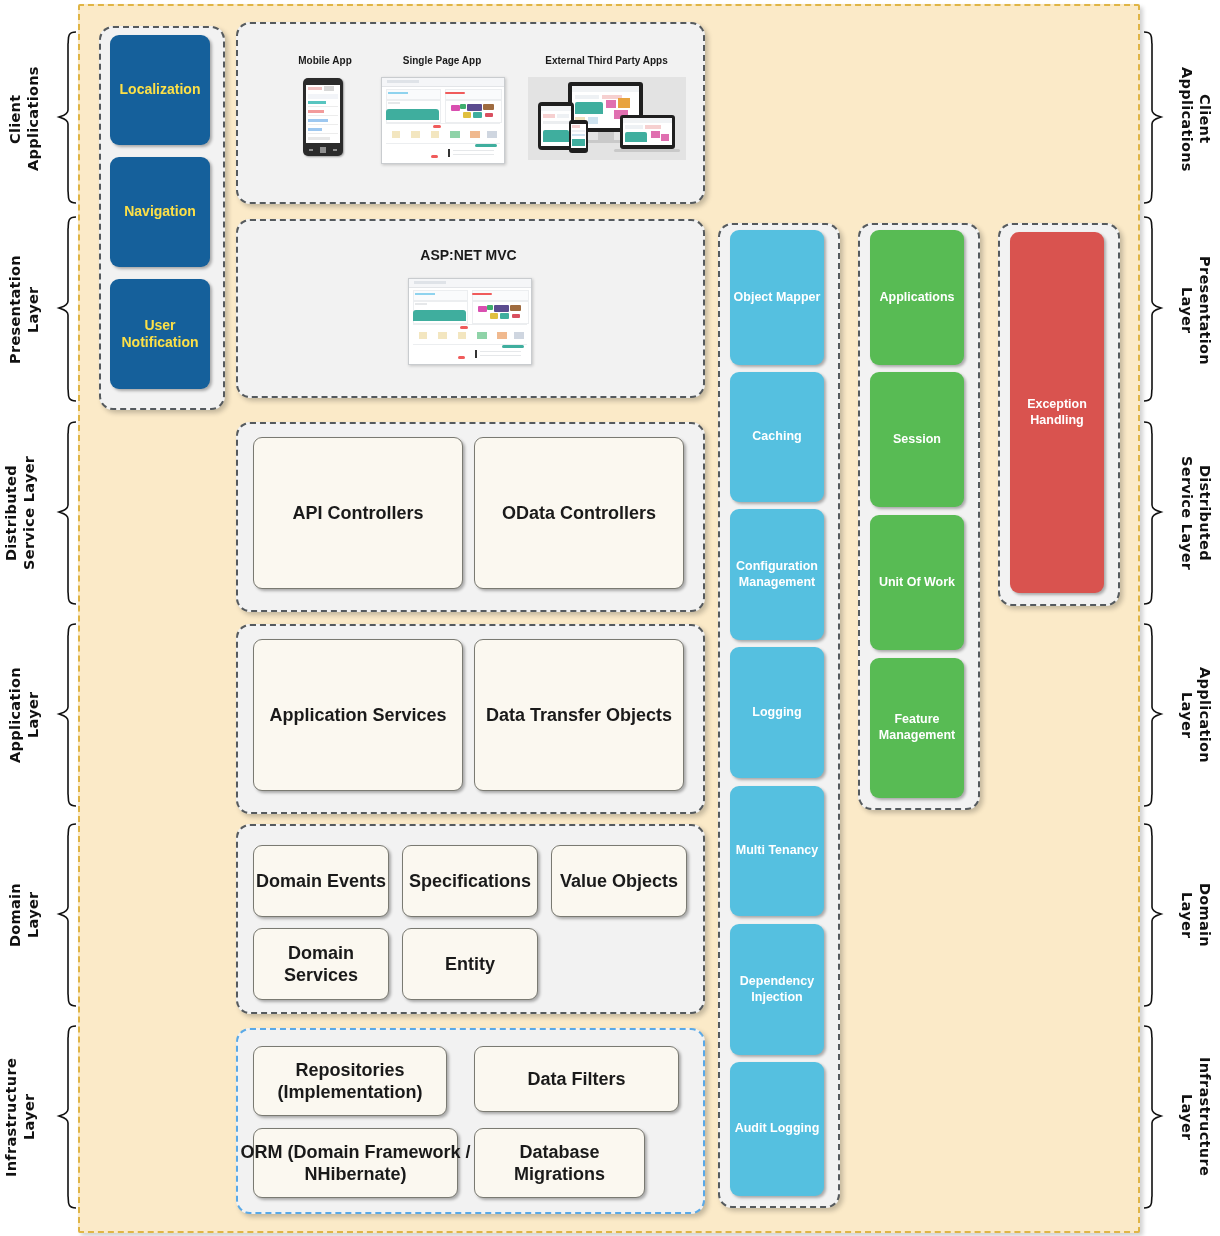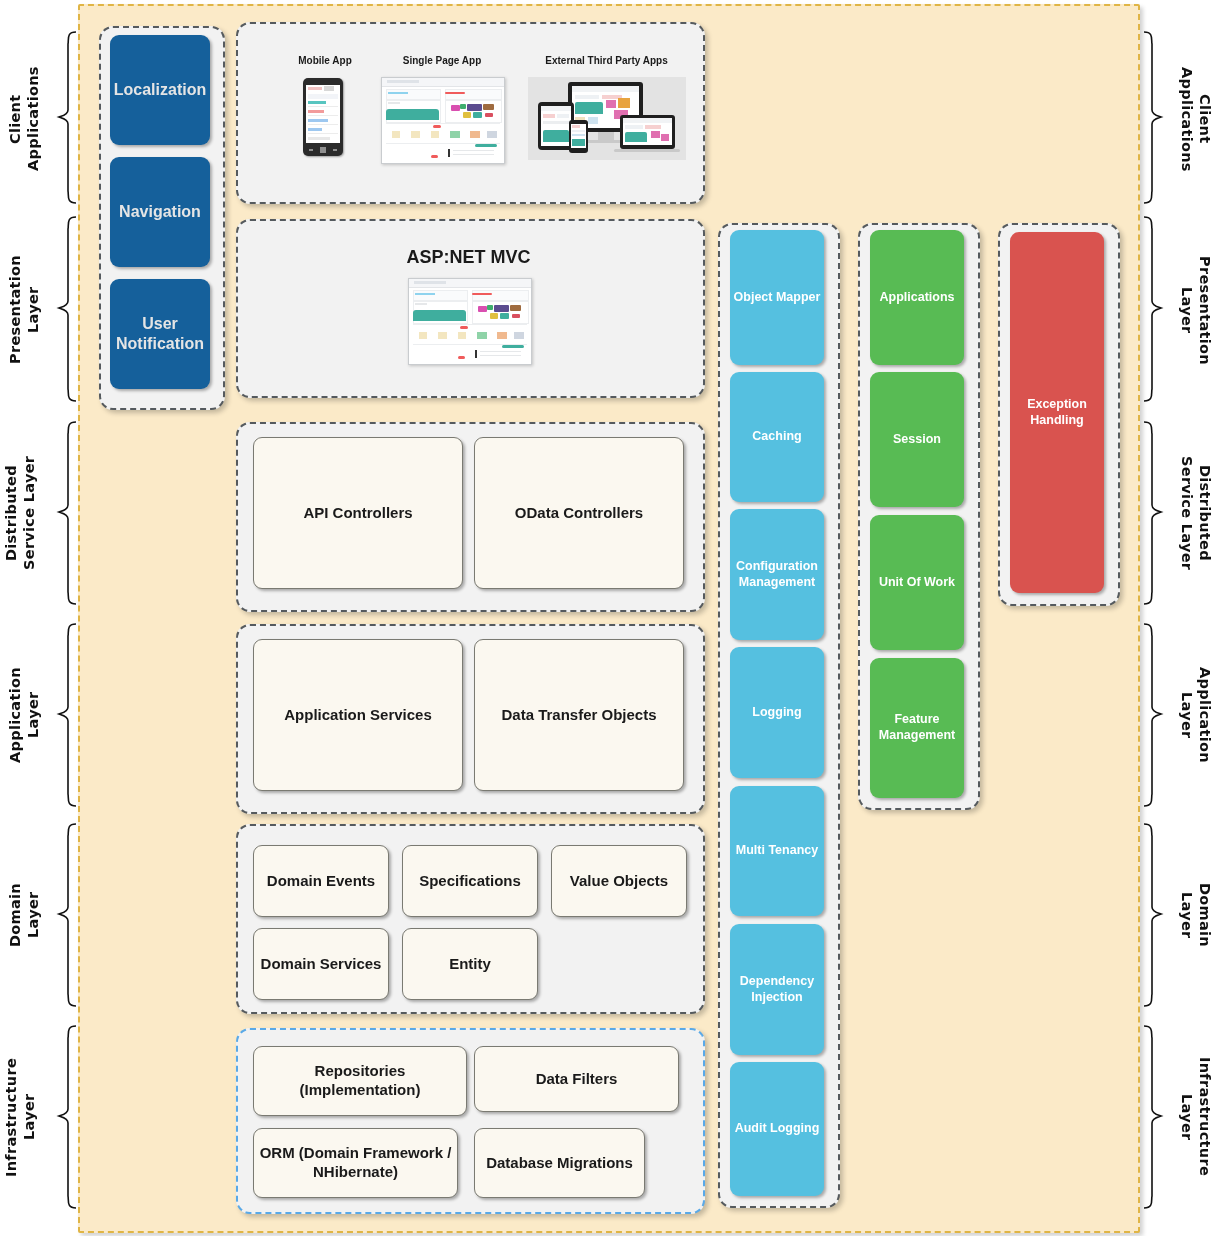--- a/index.html
+++ b/index.html
@@ -19,33 +19,33 @@
     box-shadow:3px 3px 5px rgba(0,0,0,.22);
   }
   .group.blue-edge{border-color:#59a9e8;}
 
   
   .box{
     position:absolute;border-radius:9px;display:flex;align-items:center;justify-content:center;
     text-align:center;box-sizing:border-box;box-shadow:2px 2px 3px rgba(0,0,0,.3);
     line-height:1.25;
   }
-  .box.dark-blue{background:#15609b;color:#e5e5e5;font-weight:bold;font-size:16px;}
+  .box.dark-blue{background:#15609b;color:#fde047;font-weight:bold;font-size:14px;}
   .box.cyan{background:#55c0e0;color:#fff;font-weight:bold;font-size:12.5px;}
   .box.green{background:#58bb54;color:#fff;font-weight:bold;font-size:12.5px;}
   .box.red{background:#d9534f;color:#fff;font-weight:bold;font-size:12.5px;}
-  .box.cream{background:#fbf8f0;color:#1a1a1a;font-weight:bold;font-size:15px;border:1px solid #7a7a72;}
+  .box.cream{background:#fbf8f0;color:#1a1a1a;font-weight:bold;font-size:18px;border:1px solid #7a7a72;}
 
   
   .thumb-title{
     position:absolute;font-size:10px;font-weight:bold;color:#1a1a1a;text-align:center;
     white-space:nowrap;
   }
   .panel-title{
-    position:absolute;font-size:18px;font-weight:bold;color:#1a1a1a;text-align:center;
+    position:absolute;font-size:14px;font-weight:bold;color:#1a1a1a;text-align:center;
     white-space:nowrap;
   }
 
   
   .layer-label{
     position:absolute;font-family:"DejaVu Sans",sans-serif;font-size:14.5px;font-weight:bold;
     color:#111;text-align:center;white-space:pre;line-height:1.25;letter-spacing:.3px;
   }
   .layer-label.left{ writing-mode:vertical-rl; transform:rotate(180deg); }
   .layer-label.right{ writing-mode:vertical-rl; }
@@ -305,21 +305,21 @@
   <div class="box cream" style="left:474px;top:639px;width:210px;height:152px;">Data Transfer Objects</div>
 
   <div class="group" style="left:236px;top:824px;width:465px;height:186px;"></div>
   <div class="box cream" style="left:253px;top:845px;width:136px;height:72px;">Domain Events</div>
   <div class="box cream" style="left:402px;top:845px;width:136px;height:72px;">Specifications</div>
   <div class="box cream" style="left:551px;top:845px;width:136px;height:72px;">Value Objects</div>
   <div class="box cream" style="left:253px;top:928px;width:136px;height:72px;">Domain Services</div>
   <div class="box cream" style="left:402px;top:928px;width:136px;height:72px;">Entity</div>
 
   <div class="group blue-edge" style="left:236px;top:1028px;width:465px;height:182px;"></div>
-  <div class="box cream" style="left:253px;top:1046px;width:214px;height:70px;">Repositories (Implementation)</div>
+  <div class="box cream" style="left:253px;top:1046px;width:194px;height:70px;">Repositories (Implementation)</div>
   <div class="box cream" style="left:474px;top:1046px;width:205px;height:66px;">Data Filters</div>
   <div class="box cream" style="left:253px;top:1128px;width:205px;height:70px;white-space:pre;">ORM (Domain Framework /
 NHibernate)</div>
   <div class="box cream" style="left:474px;top:1128px;width:171px;height:70px;">Database Migrations</div>
 
   <div class="group" style="left:718px;top:223px;width:118px;height:981px;"></div>
   <div class="box cyan" style="left:730px;top:230px;width:94px;height:135px;">Object Mapper</div>
   <div class="box cyan" style="left:730px;top:372px;width:94px;height:130px;">Caching</div>
   <div class="box cyan" style="left:730px;top:509px;width:94px;height:131px;white-space:pre;">Configuration
 Management</div>

